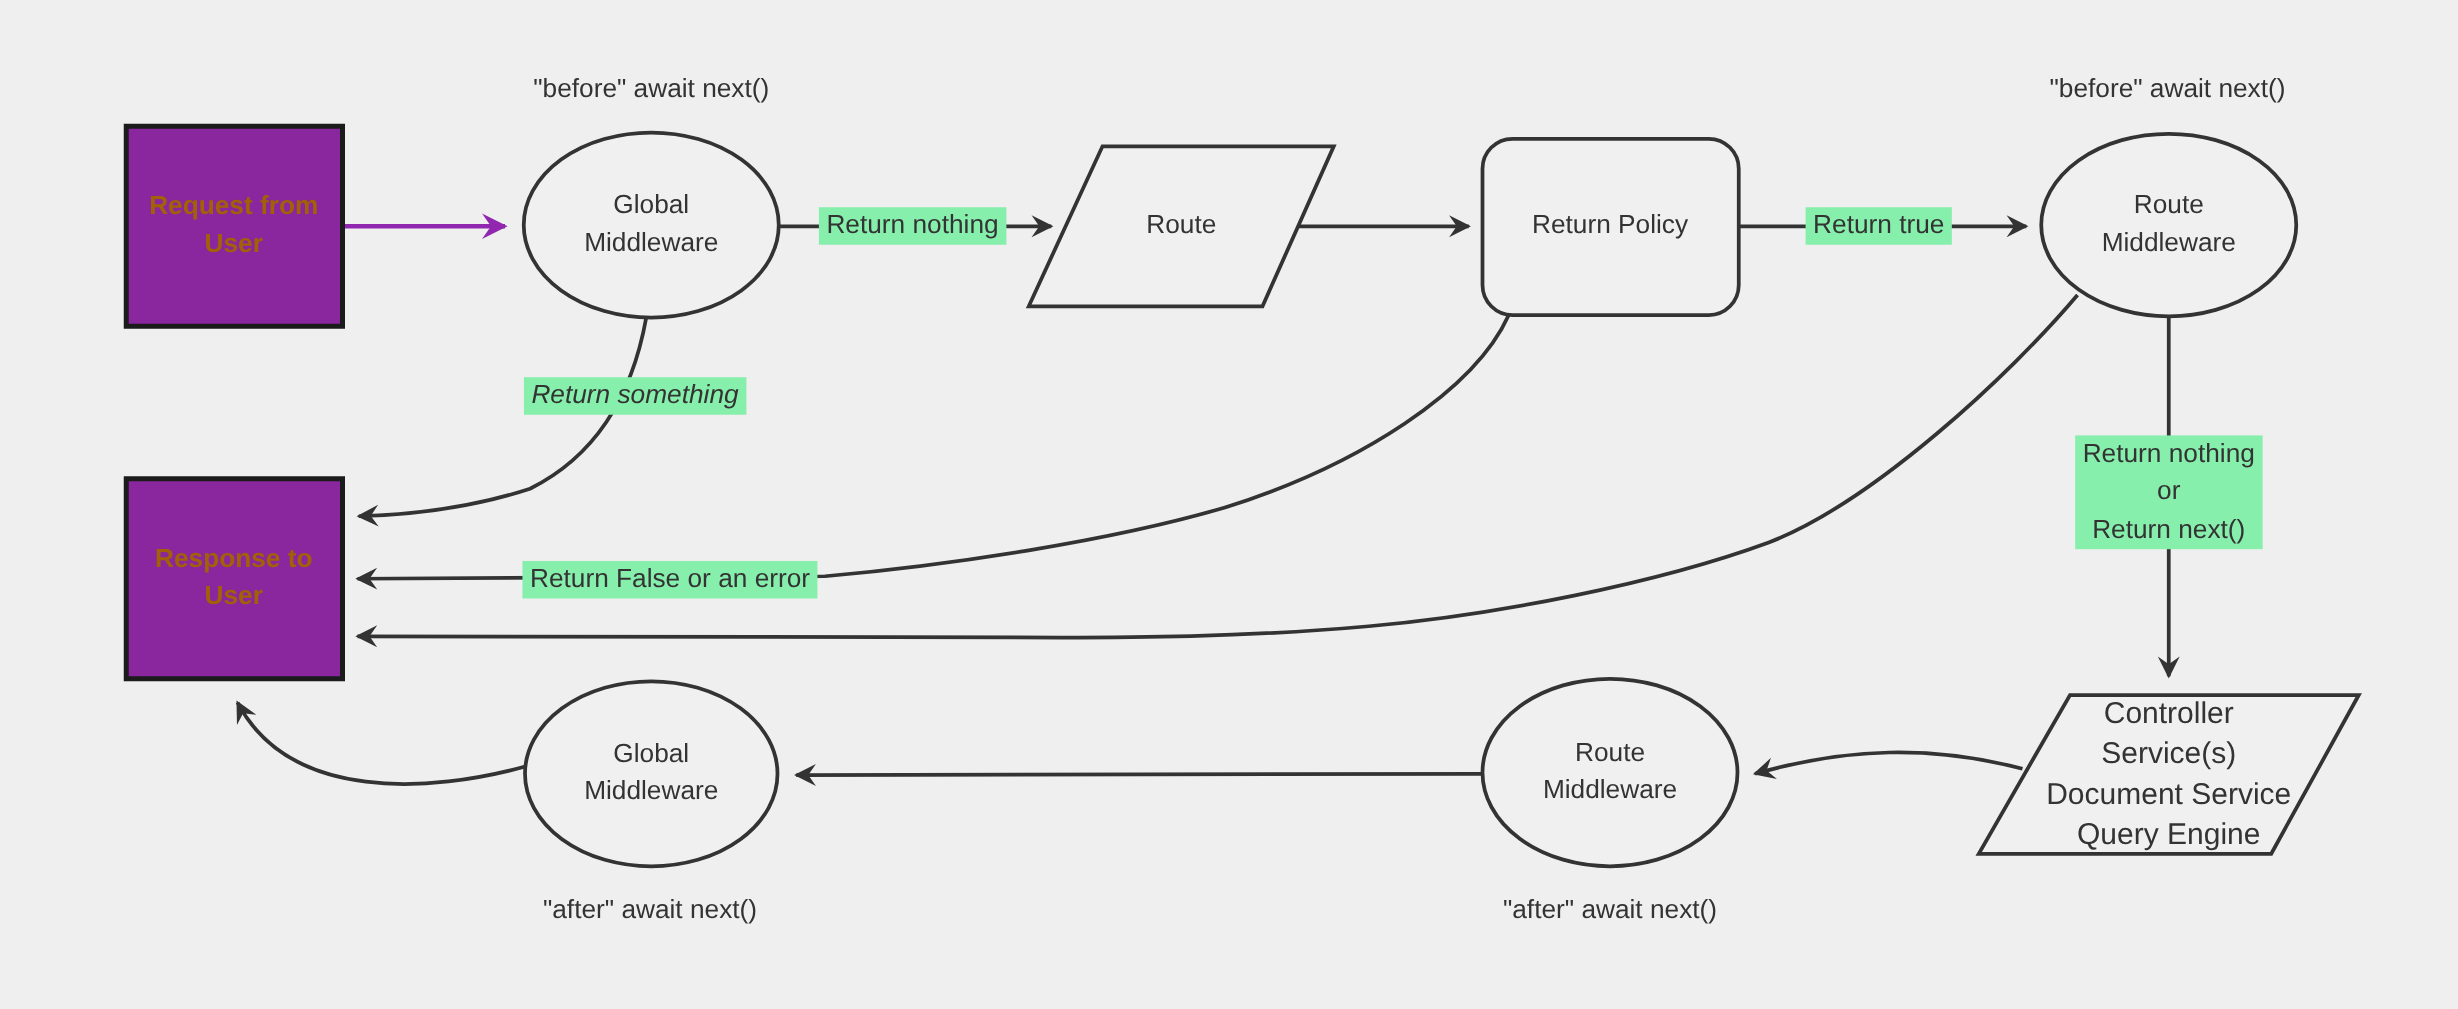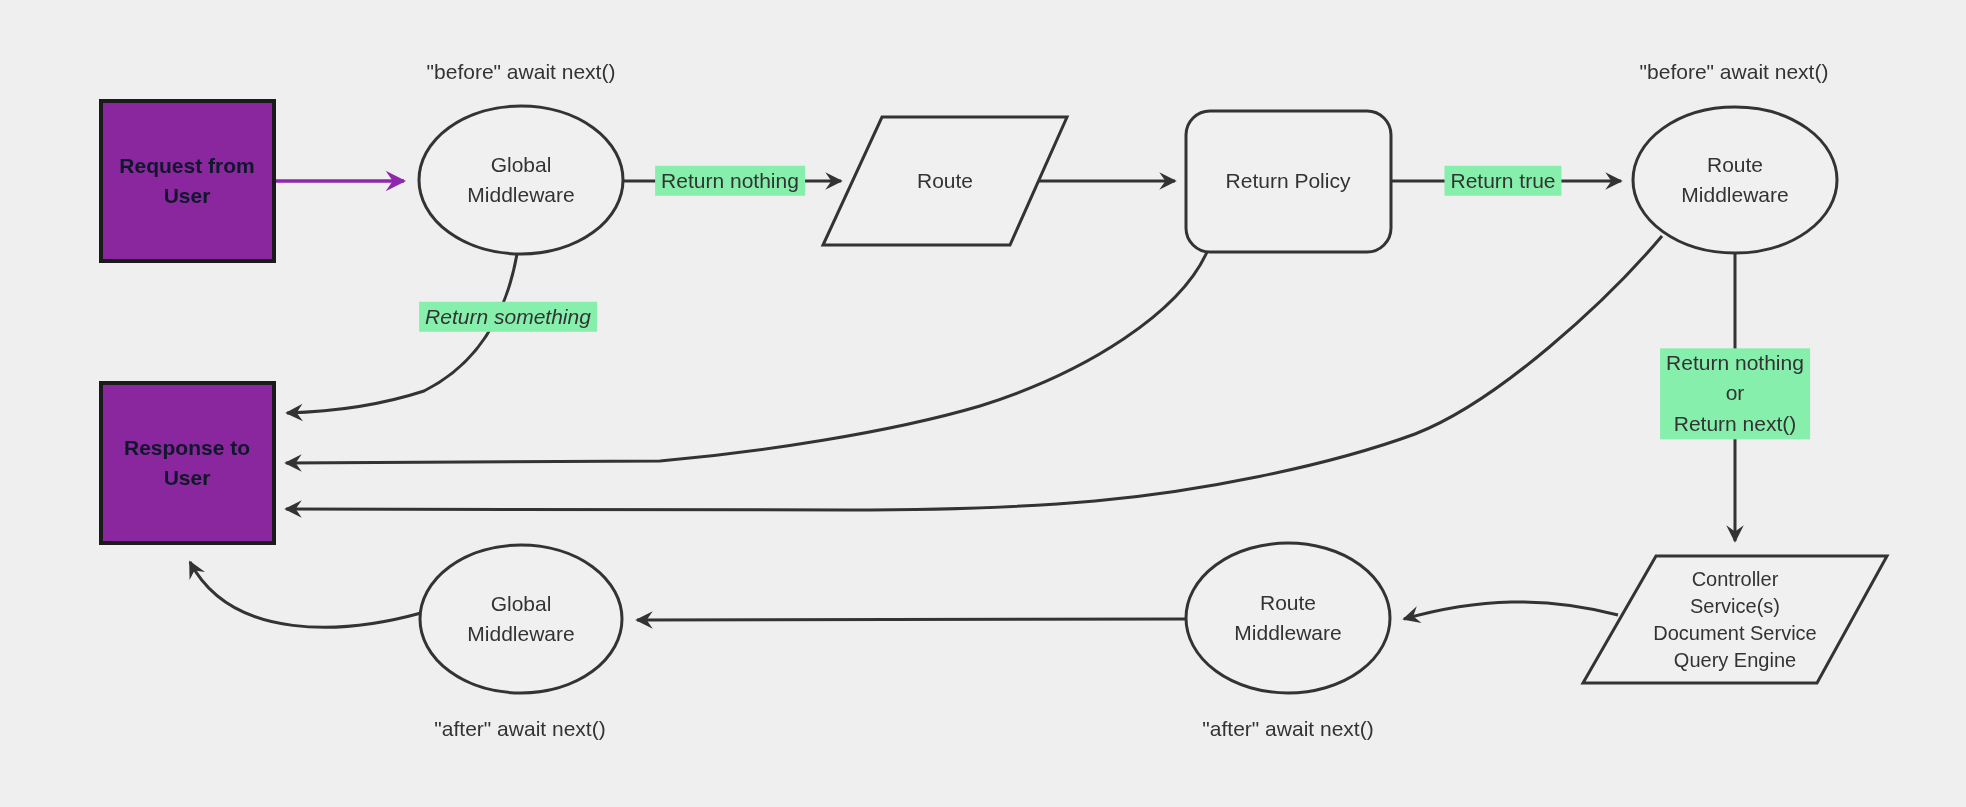--- a/index.html
+++ b/index.html
@@ -13,22 +13,22 @@
     position:absolute; transform:translate(-50%,-50%);
     font-size:21px; color:#333; text-align:center;
     white-space:pre-line; line-height:1.45;
   }
   .lbl.bg { background:#86efac; padding:0 6px; }
   .node-lbl {
     position:absolute; transform:translate(-50%,-50%);
     font-size:21px; color:#333; text-align:center;
     white-space:pre-line; line-height:1.45;
   }
-  .box-lbl { color:#0f172a; font-weight:bold; width:156px; }
-  .ctrl-lbl { font-size:20px; line-height:1.35; }
+  .box-lbl { color:#a16207; font-weight:bold; width:156px; }
+  .ctrl-lbl { font-size:24px; line-height:1.35; }
 </style>
 </head>
 <body>
 
 <div class="stage">
 
   <svg width="1966" height="807" viewBox="0 0 1966 807">
     <defs>
       <marker id="arrowDark" viewBox="0 0 12 12" refX="10" refY="6" markerWidth="7" markerHeight="7" orient="auto-start-reverse">
         <path d="M1 1 L11 6 L1 11 L4.5 6 z" fill="#333333"></path>
@@ -84,19 +84,20 @@
 Middleware</div>
   <div class="node-lbl" style="left:521px; top:619px;">Global
 Middleware</div>
 
   <div class="lbl bg" style="left:730px; top:181px;">Return nothing</div>
   <div class="lbl bg" style="left:1503px; top:181px;">Return true</div>
   <div class="lbl bg" style="left:1735px; top:394px;">Return nothing
 or
 Return next()</div>
   <div class="lbl bg" style="left:508px; top:317px;font-style:italic;">Return something</div>
+  <div class="lbl bg" style="left:536px; top:464px;">Return False or an error</div>
 
   <div class="lbl" style="left:521px; top:72px;">"before" await next()</div>
   <div class="lbl" style="left:1734px; top:72px;">"before" await next()</div>
   <div class="lbl" style="left:1288px; top:729px;">"after" await next()</div>
   <div class="lbl" style="left:520px; top:729px;">"after" await next()</div>
 
 </div>
 
 </body></html>

